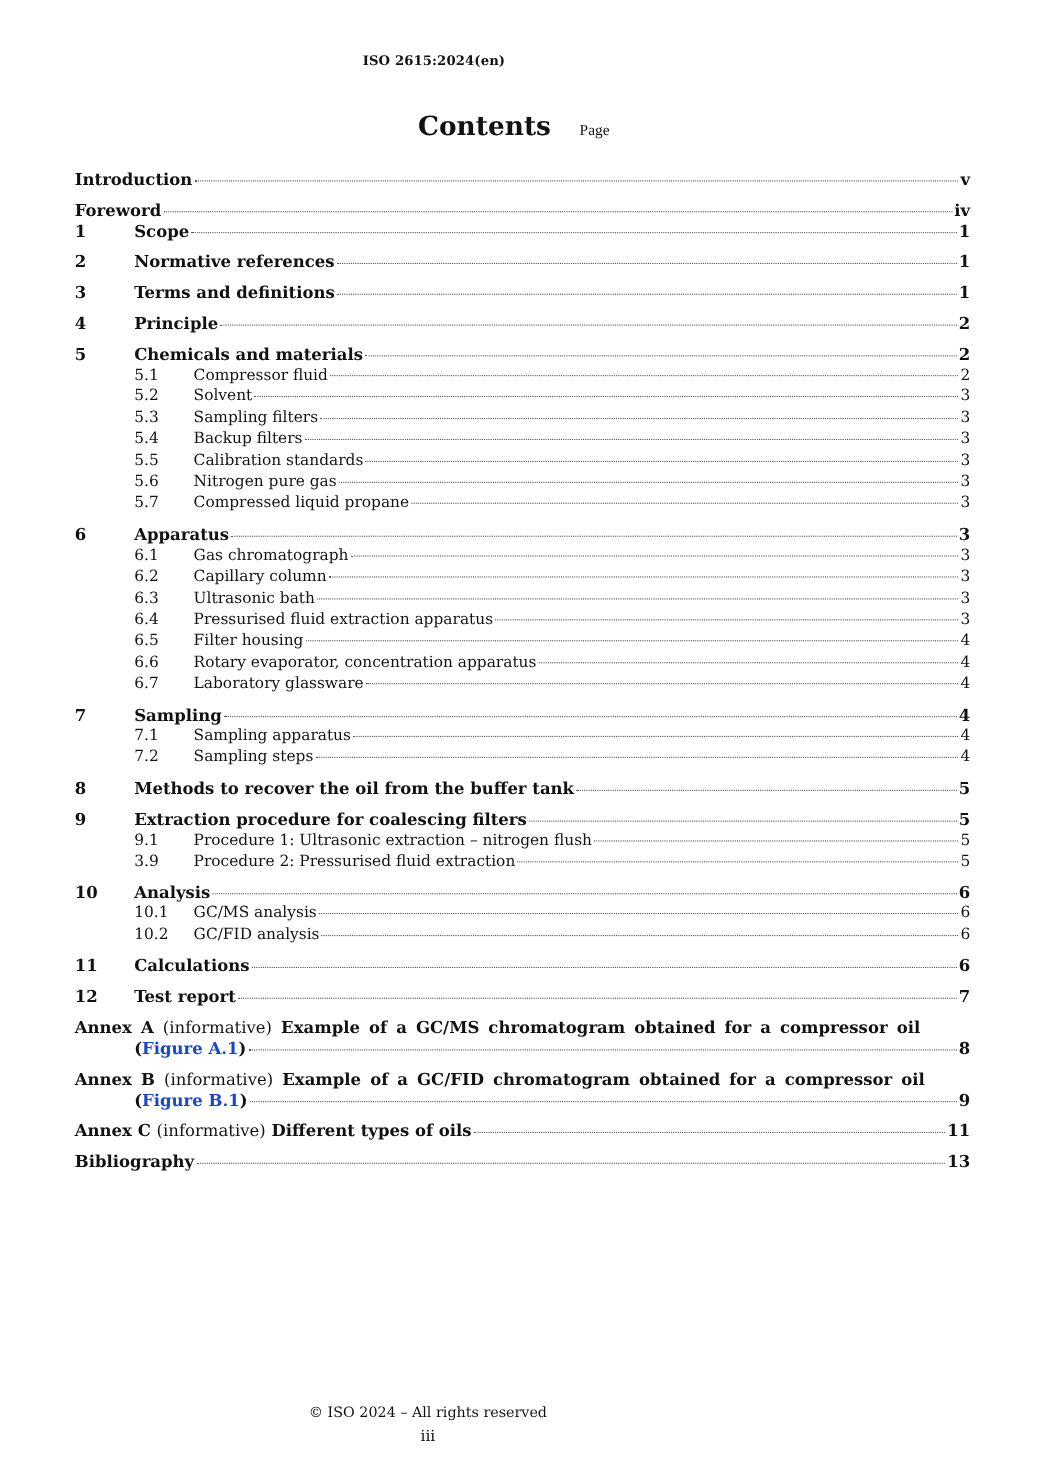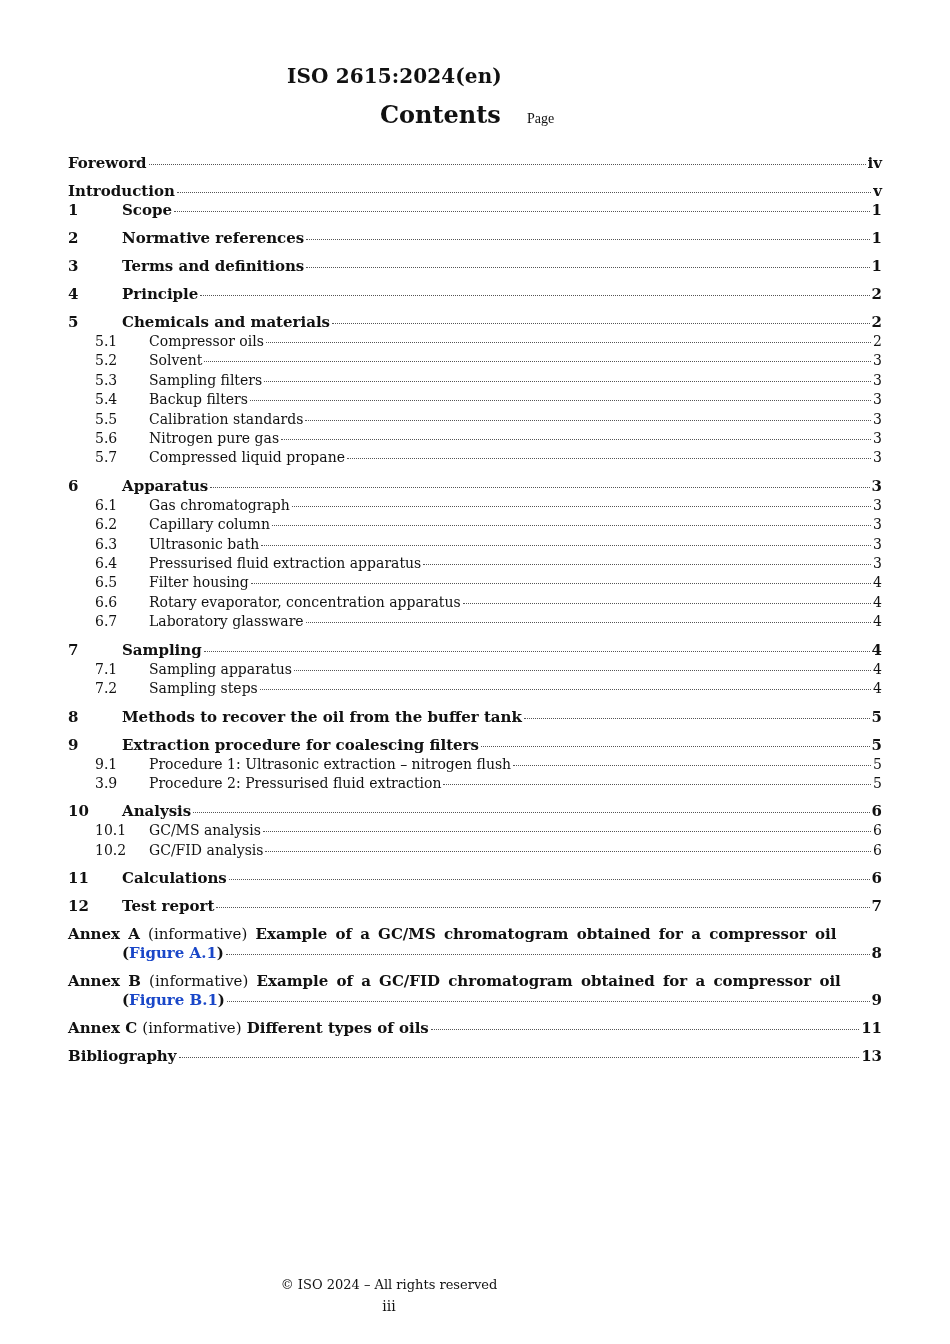--- a/index.html
+++ b/index.html
@@ -4,22 +4,22 @@
   <style>
     * { margin: 0; padding: 0; box-sizing: border-box; }
     html, body { width: 950px; height: 1344px; background: #ffffff; }
     body {
       position: relative;
       font-family: "DejaVu Serif", "Liberation Serif", serif;
       color: #111111;
       overflow: hidden;
     }
     .doc-id {
-      position: absolute; top: 64px; left: 0; width: 789px;
-      text-align: center; font-weight: bold; font-size: 20px;
+      position: absolute; top: 48px; left: 0; width: 789px;
+      text-align: center; font-weight: bold; font-size: 12px;
       letter-spacing: 0.1px;
     }
     .contents-head {
       position: absolute; top: 100px; left: 60px; width: 814px;
       display: flex; justify-content: center; align-items: baseline; gap: 26px;
     }
     .contents-title { font-size: 24px; font-weight: bold; }
     .page-label { font-size: 14px; font-family: Liberation Serif, serif; }
 
     .toc { position: absolute; left: 68px; width: 814px; top: 154px; }
@@ -27,21 +27,21 @@
     .row {
       position: relative;
       display: flex; align-items: baseline;
       font-size: 15px; line-height: 19px;
     }
     .row.l1 { font-weight: bold; margin-top: 9px; }
     .row.l1:first-child { margin-top: 0; }
     .row.l2 { font-weight: normal; font-size: 14px; line-height: 19.4px; }
     .num { flex: 0 0 auto; }
     .l1 .num { width: 54px; }
-    .l2 .num { width: 54px; margin-left: 27px; }
+    .l2 .num { width: 54px; margin-left: 54px; }
     .title { flex: 0 0 auto; white-space: nowrap; }
     .leader {
       flex: 1 1 auto; margin: 0 2px;
       border-bottom: 1px dotted #555;
       position: relative; top: -3px; min-width: 10px;
     }
     .pg { flex: 0 0 auto; }
 
     .annex { font-weight: bold; font-size: 15px; line-height: 19px; margin-top: 9px; }
     .annex .first { white-space: nowrap; word-spacing: 3px; }
@@ -62,29 +62,29 @@
 
 <div class="doc-id">ISO 2615:2024(en)</div>
 
 <div class="contents-head">
   <span class="contents-title">Contents</span>
   <span class="page-label">Page</span>
 </div>
 
 <div class="toc" id="toc">
   <div class="row l1">
+    <span class="title">Introduction</span>
+    <span class="leader"></span>
+    <span class="pg">v</span>
+  </div>
+  <div class="row l1">
     <span class="title">Foreword</span>
     <span class="leader"></span>
     <span class="pg">iv</span>
   </div>
-  <div class="row l1">
-    <span class="title">Introduction</span>
-    <span class="leader"></span>
-    <span class="pg">v</span>
-  </div>
 
   <div id="sections">
       <div class="row l1">
         <span class="num">1</span>
         <span class="title">Scope</span>
         <span class="leader"></span>
         <span class="pg">1</span>
       </div>
       <div class="row l1">
         <span class="num">2</span>
@@ -105,21 +105,21 @@
         <span class="pg">2</span>
       </div>
       <div class="row l1">
         <span class="num">5</span>
         <span class="title">Chemicals and materials</span>
         <span class="leader"></span>
         <span class="pg">2</span>
       </div>
       <div class="row l2">
         <span class="num">5.1</span>
-        <span class="title">Compressor oils</span>
+        <span class="title">Compressor fluid</span>
         <span class="leader"></span>
         <span class="pg">2</span>
       </div>
       <div class="row l2">
         <span class="num">5.2</span>
         <span class="title">Solvent</span>
         <span class="leader"></span>
         <span class="pg">3</span>
       </div>
       <div class="row l2">

